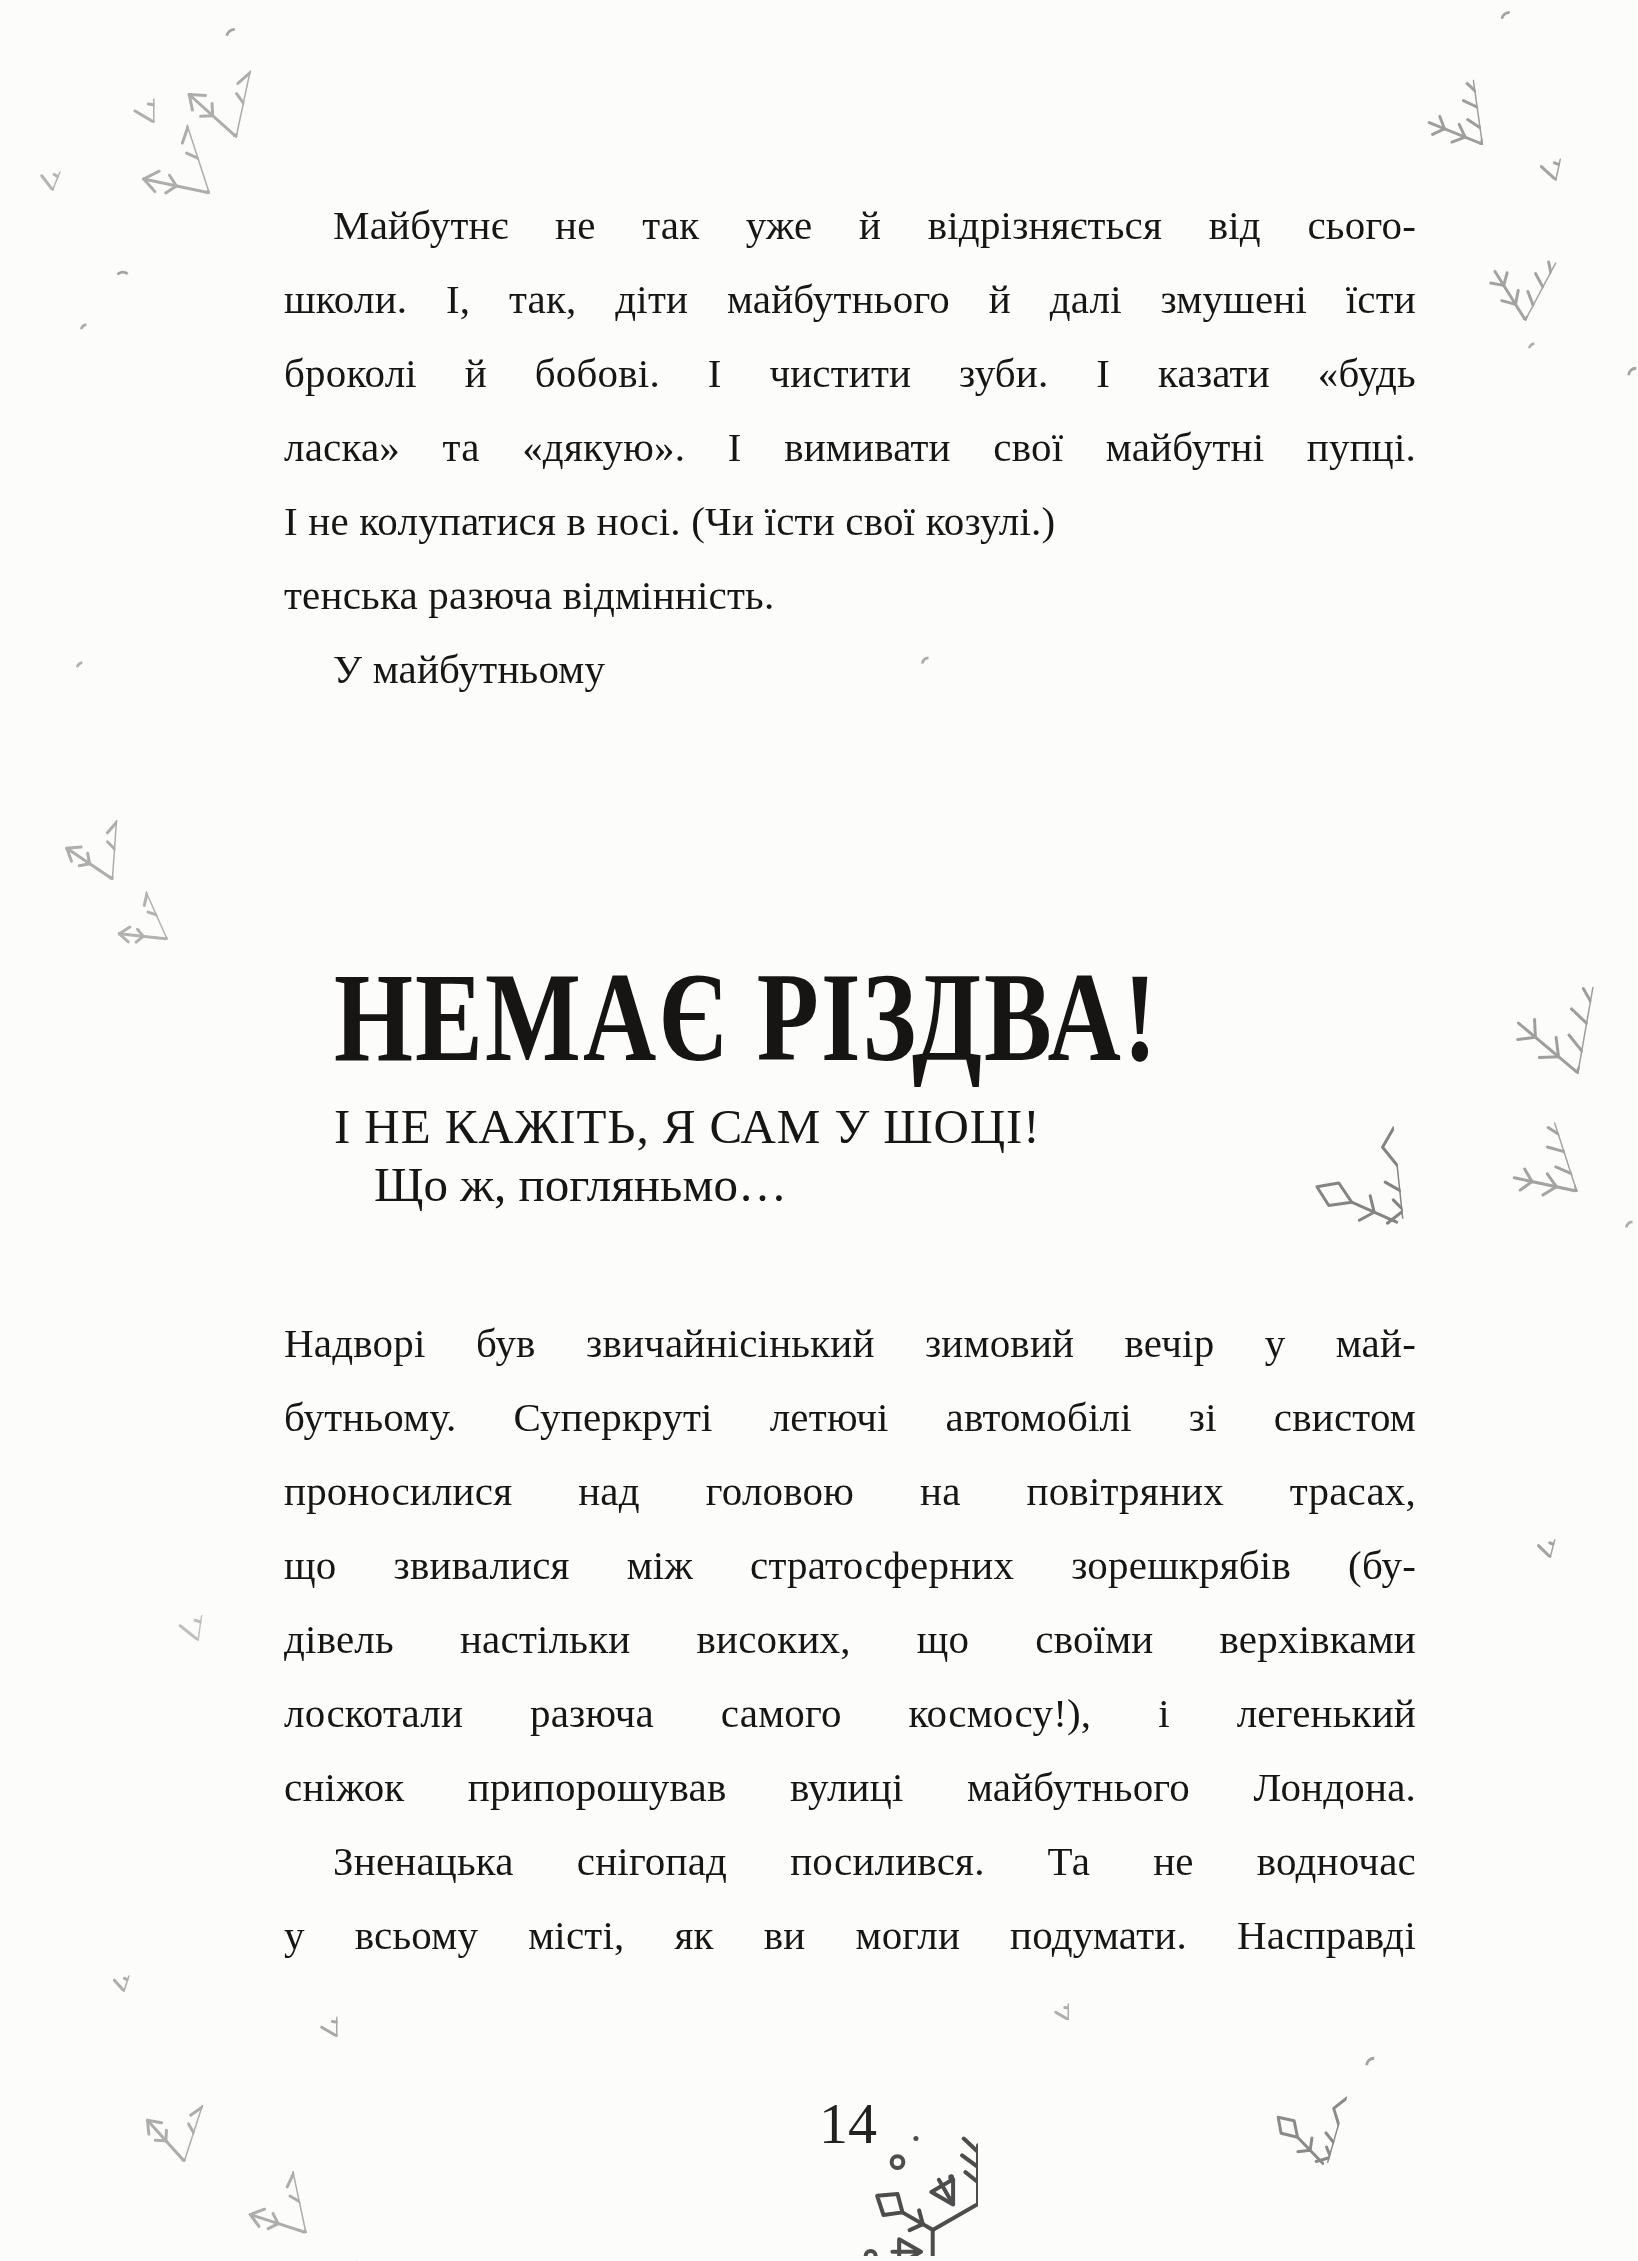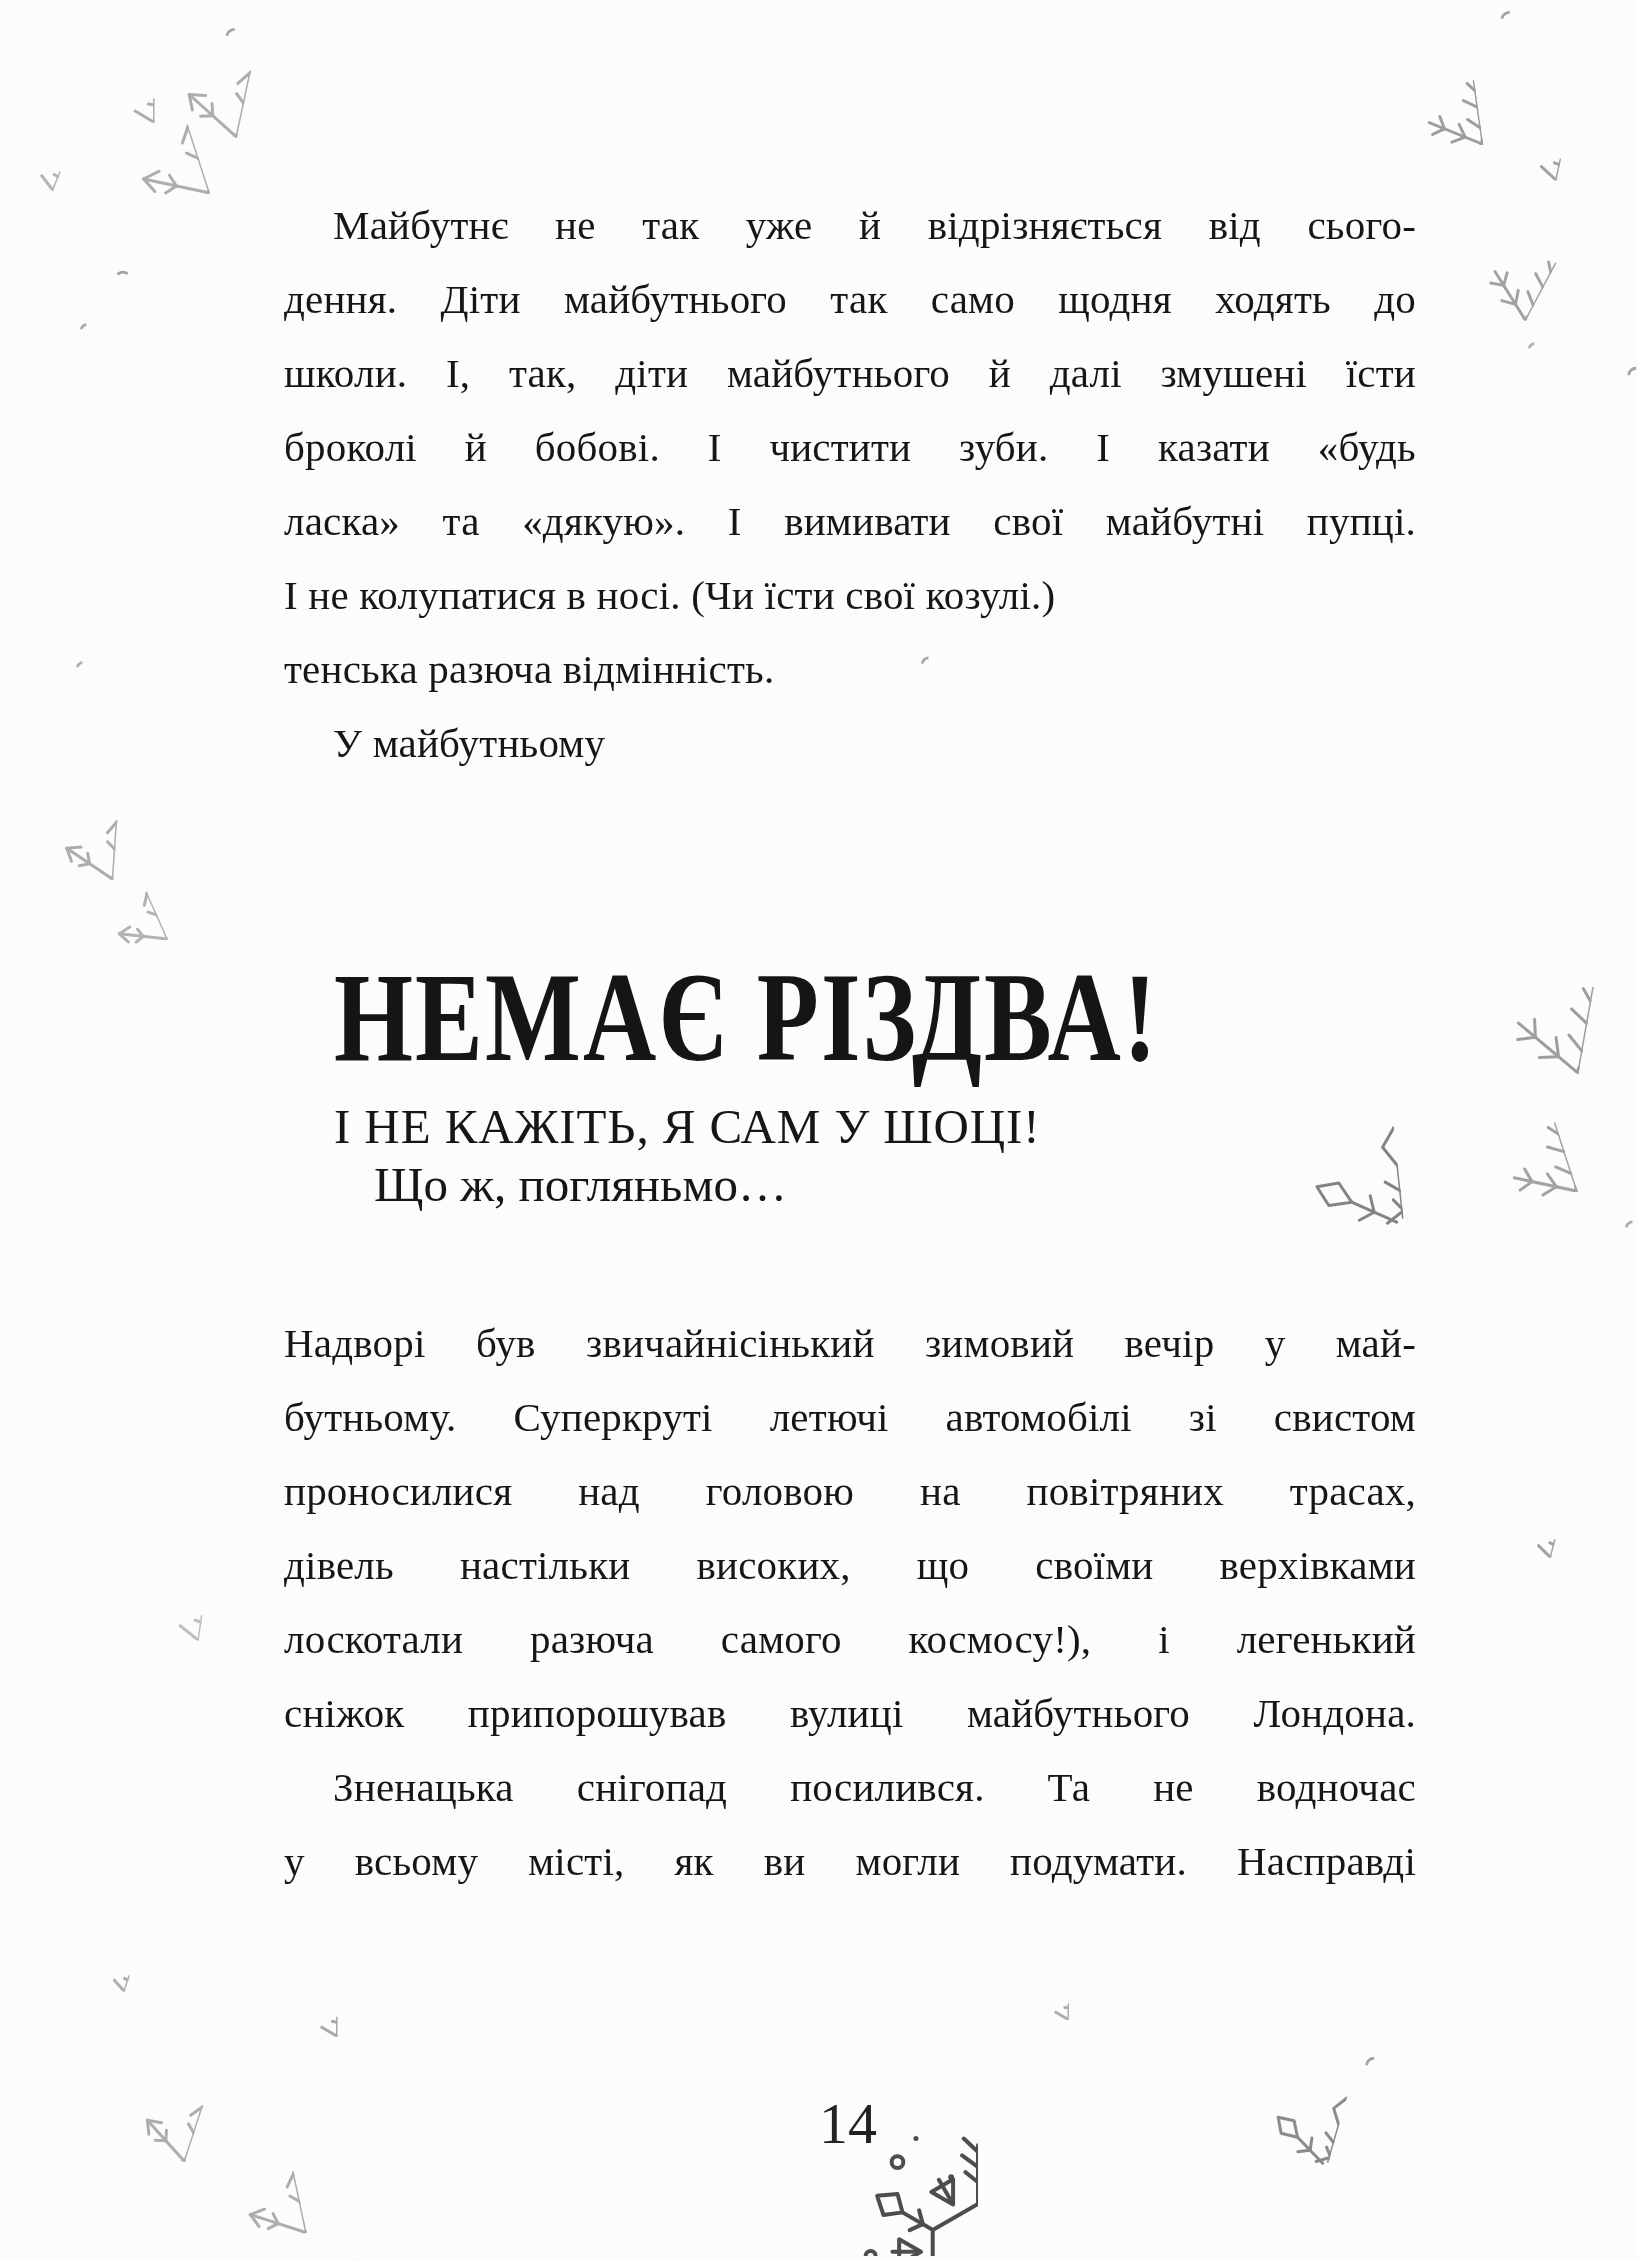--- a/index.html
+++ b/index.html
@@ -320,37 +320,37 @@
           <circle cx="-38" cy="96" r="4"></circle>
         <circle cx="-74" cy="-140" r="3"></circle>
           <circle cx="56" cy="140" r="3"></circle>
       </g>
     </symbol>
   </defs>
 </svg>
 
 <div id="block1" class="text-col">
     <div class="line just indent">Майбутнє не так уже й відрізняється від сього-</div>
-    <div class="line just">дення. Діти майбутнього так само щодня ходять до</div>
     <div class="line just">школи. І, так, діти майбутнього й далі змушені їсти</div>
     <div class="line just">броколі й бобові. І чистити зуби. І казати «будь</div>
     <div class="line just">ласка» та «дякую». І вимивати свої майбутні пупці.</div>
     <div class="line">І не колупатися в носі. (Чи їсти свої козулі.)</div>
     <div class="line">тенська разюча відмінність.</div>
     <div class="line indent">У майбутньому</div>
   </div>
 
 <div id="heading">НЕМАЄ РІЗДВА!</div>
 <div id="shout-line">І НЕ КАЖІТЬ, Я САМ У ШОЦІ!</div>
 <div id="look-line">Що ж, погляньмо…</div>
 
 <div id="block2" class="text-col">
     <div class="line just">Надворі був звичайнісінький зимовий вечір у май-</div>
     <div class="line just">бутньому. Суперкруті летючі автомобілі зі свистом</div>
     <div class="line just">проносилися над головою на повітряних трасах,</div>
+    <div class="line just">що звивалися між стратосферних зорешкрябів (бу-</div>
     <div class="line just">дівель настільки високих, що своїми верхівками</div>
     <div class="line just">лоскотали разюча самого космосу!), і легенький</div>
     <div class="line just">сніжок припорошував вулиці майбутнього Лондона.</div>
     <div class="line just indent">Зненацька снігопад посилився. Та не водночас</div>
     <div class="line just">у всьому місті, як ви могли подумати. Насправді</div>
   </div>
 
 <div id="page-number">14</div>
 
 <svg class="deco" width="171" height="171" viewBox="-100 -100 200 200" style="left: 171px; top: 36px; opacity: 0.8; transform: translate(-50%, -50%) rotate(12deg);">

